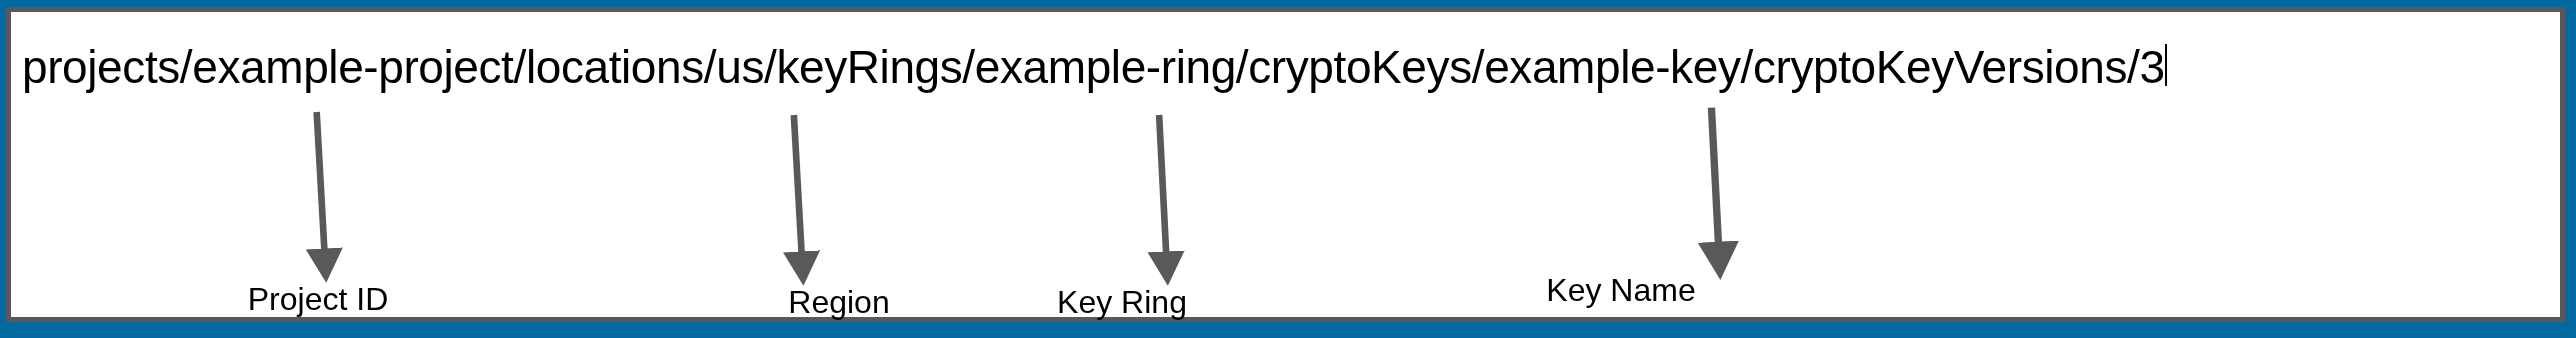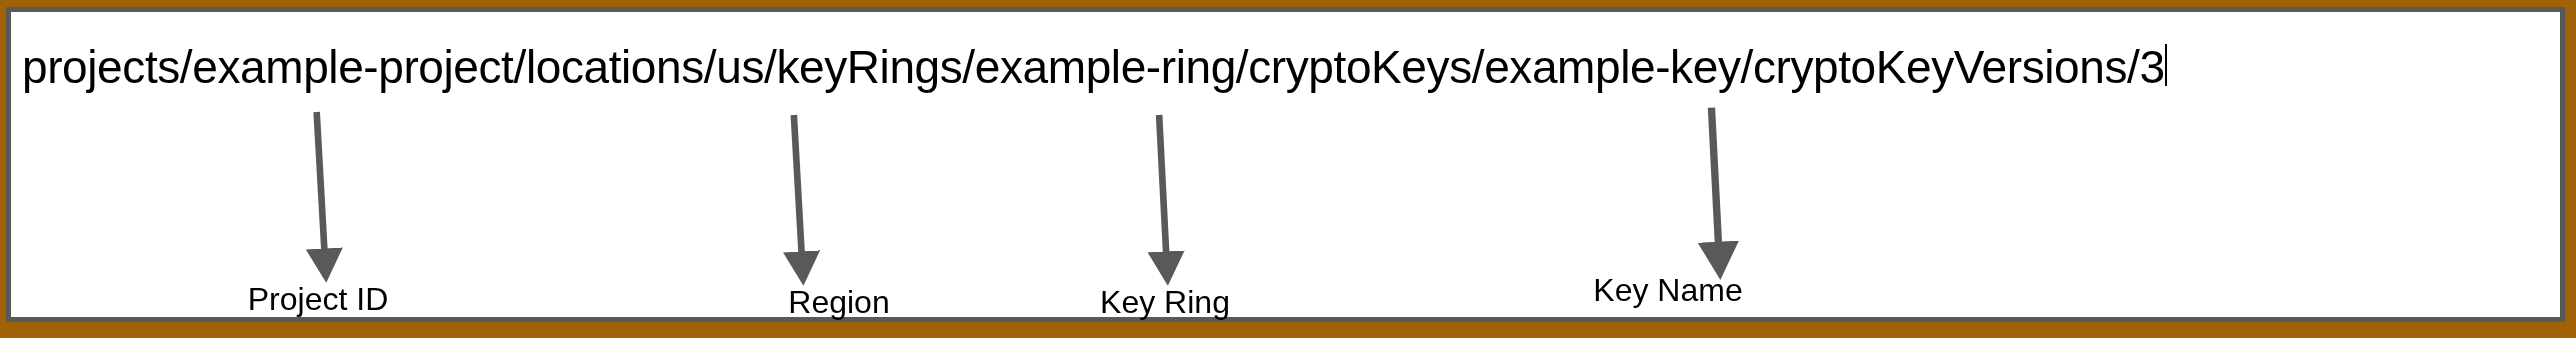--- a/index.html
+++ b/index.html
@@ -9,21 +9,21 @@
     background: #ffffff;
   }
   body {
     font-family: "Liberation Sans", sans-serif;
   }
 
   #screenshot {
     position: relative;
     width: 2576px;
     height: 339px;
-    background: #a16207;
+    background: #0369a1;
     overflow: hidden;
   }
 
   
   .frame {
     position: absolute;
     left: 5.9px;
     top: 7.4px;
     width: 2559px;
     height: 315px;
@@ -101,18 +101,18 @@
     <line x1="430" y1="152" x2="441" y2="348" stroke="#595959" stroke-width="9" marker-end="url(#arrowhead)"></line>
     <line x1="1078" y1="156" x2="1089" y2="352" stroke="#595959" stroke-width="9" marker-end="url(#arrowhead)"></line>
     <line x1="1574" y1="156" x2="1584" y2="352" stroke="#595959" stroke-width="9" marker-end="url(#arrowhead)"></line>
     <line x1="2324" y1="146" x2="2334" y2="340" stroke="#595959" stroke-width="10" marker-end="url(#arrowhead)"></line>
   </svg>
 
   <div class="annot-label" style="left:318px; top:281px;">Project ID</div>
 
   <div class="annot-label" style="left:799px; top:284px;margin-left:40px;">Region</div>
 
-  <div class="annot-label" style="left:1165px; top:284px;">Key Ring</div>
+  <div class="annot-label" style="left:1122px; top:284px;">Key Ring</div>
 
-  <div class="annot-label" style="left:1668px; top:272px;">Key Name</div>
+  <div class="annot-label" style="left:1621px; top:272px;">Key Name</div>
 
 </div>
 
 
 </body></html>

